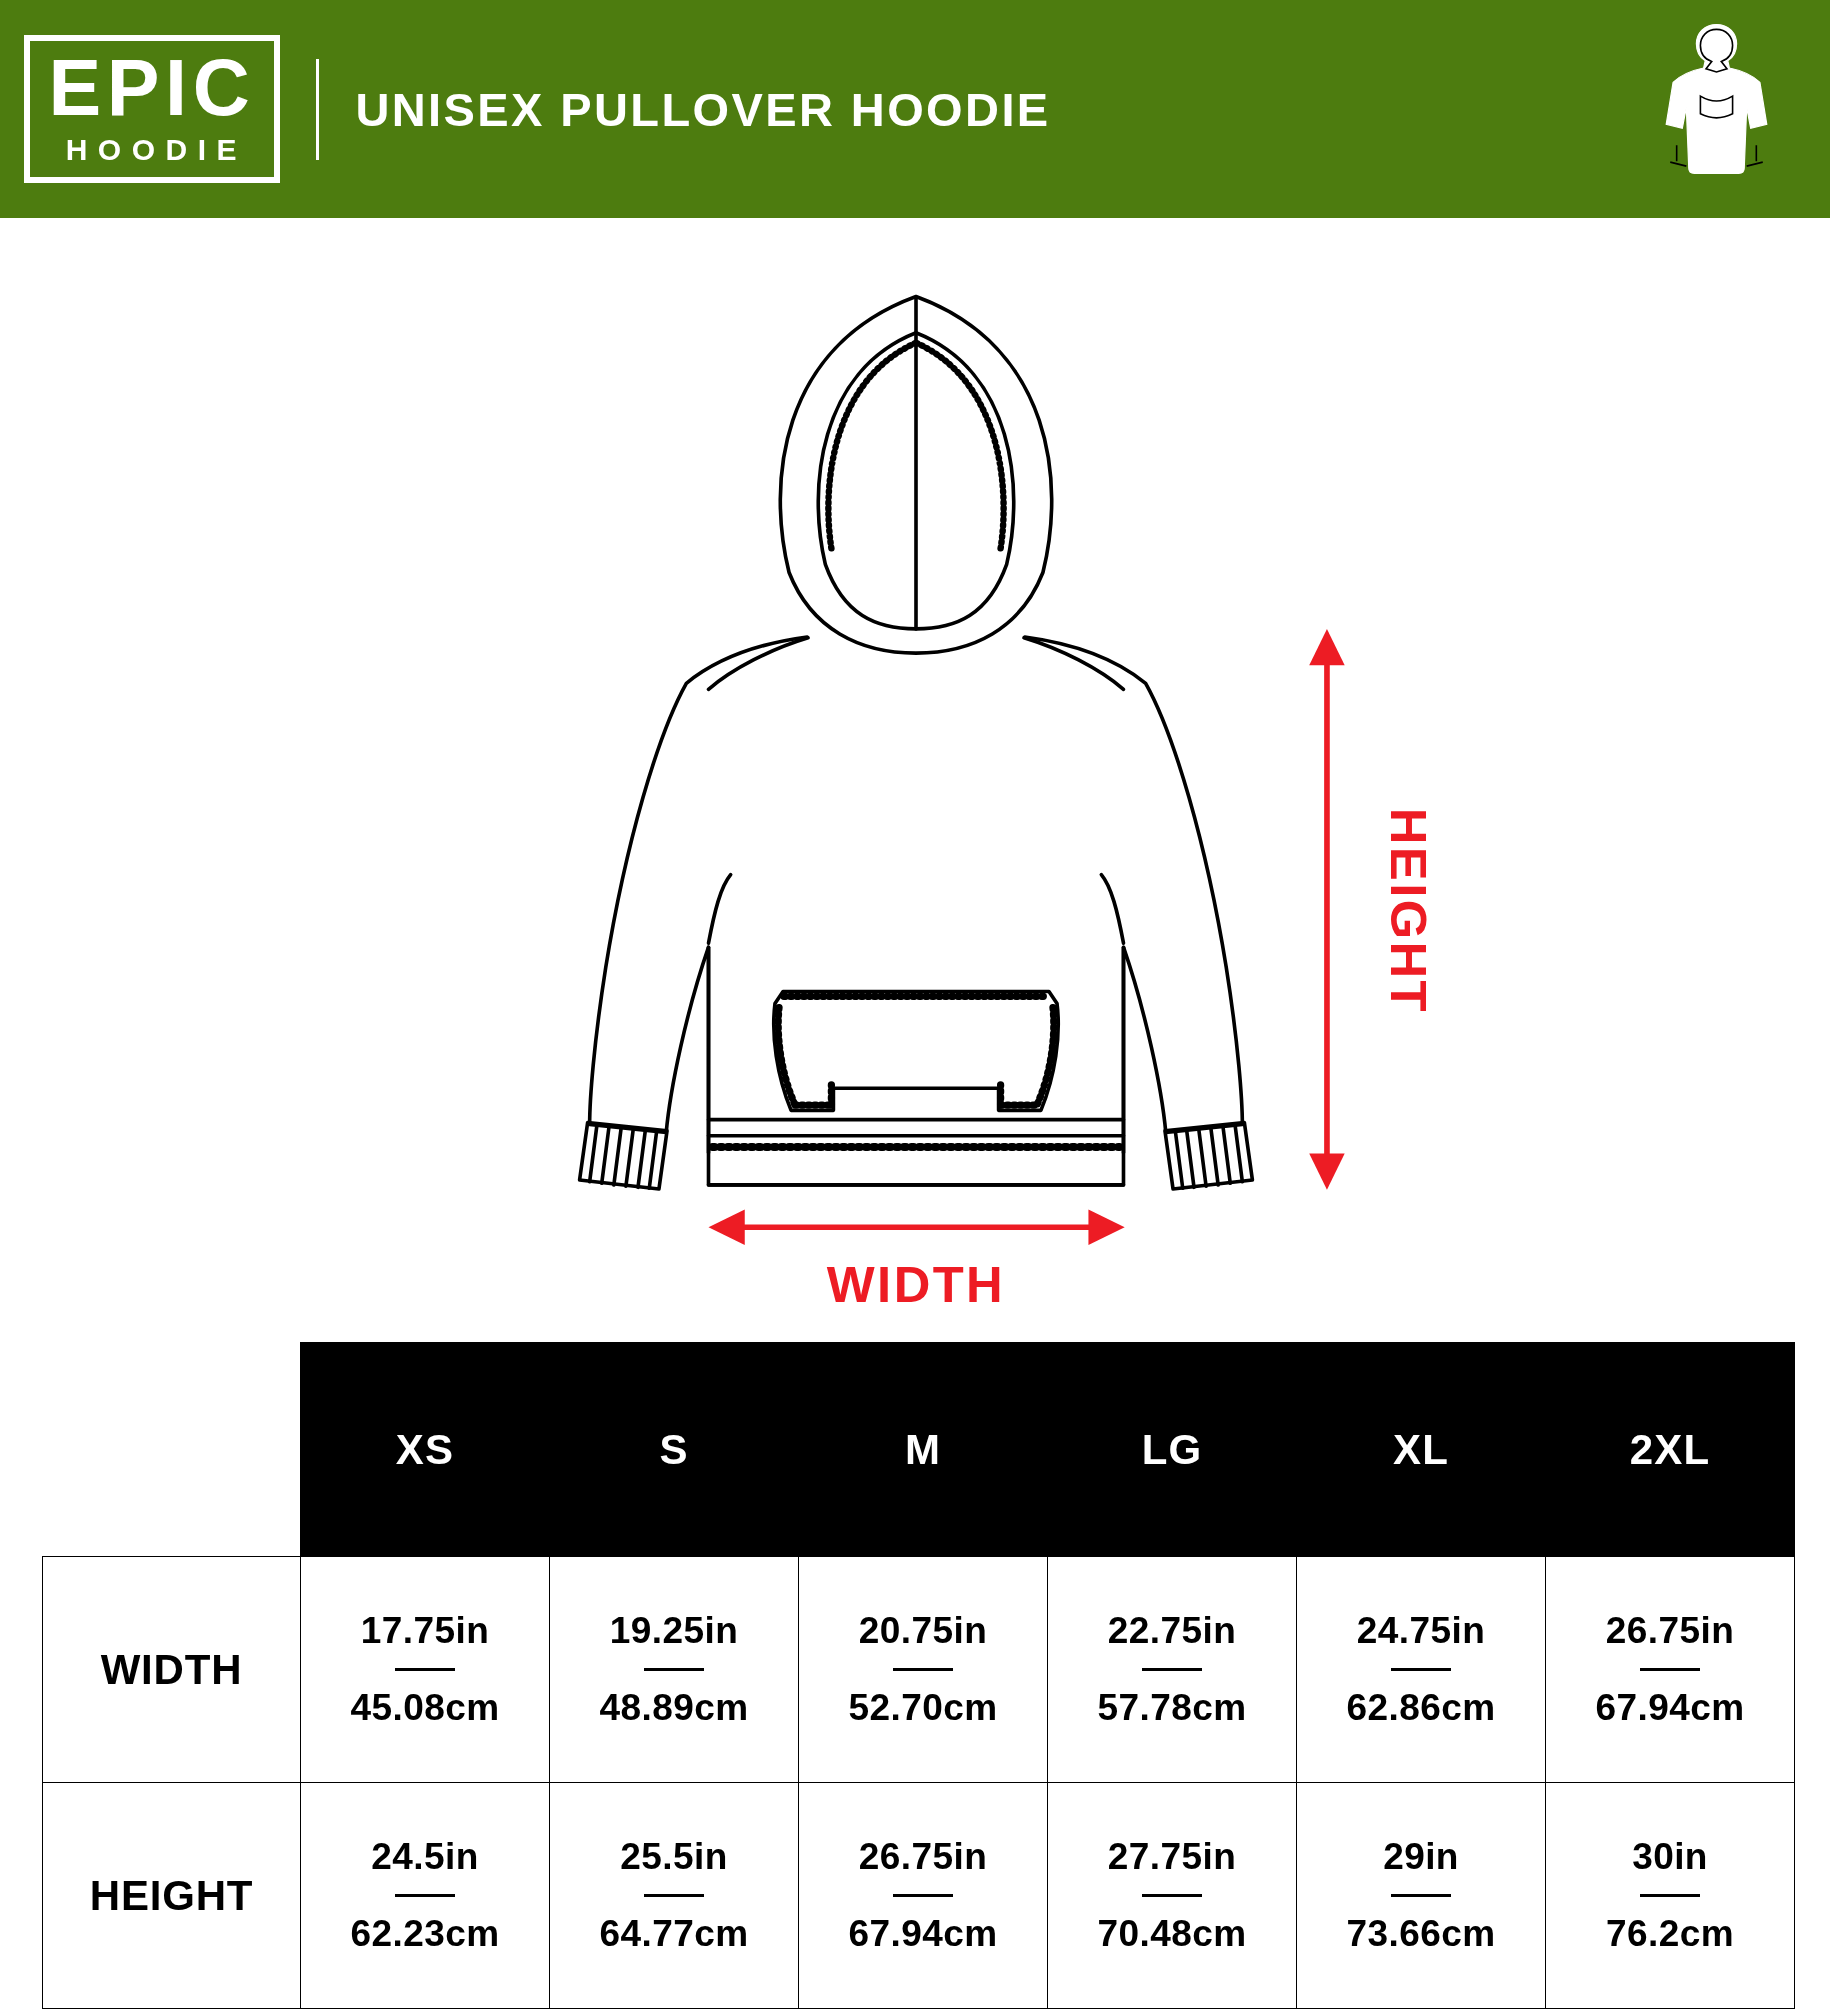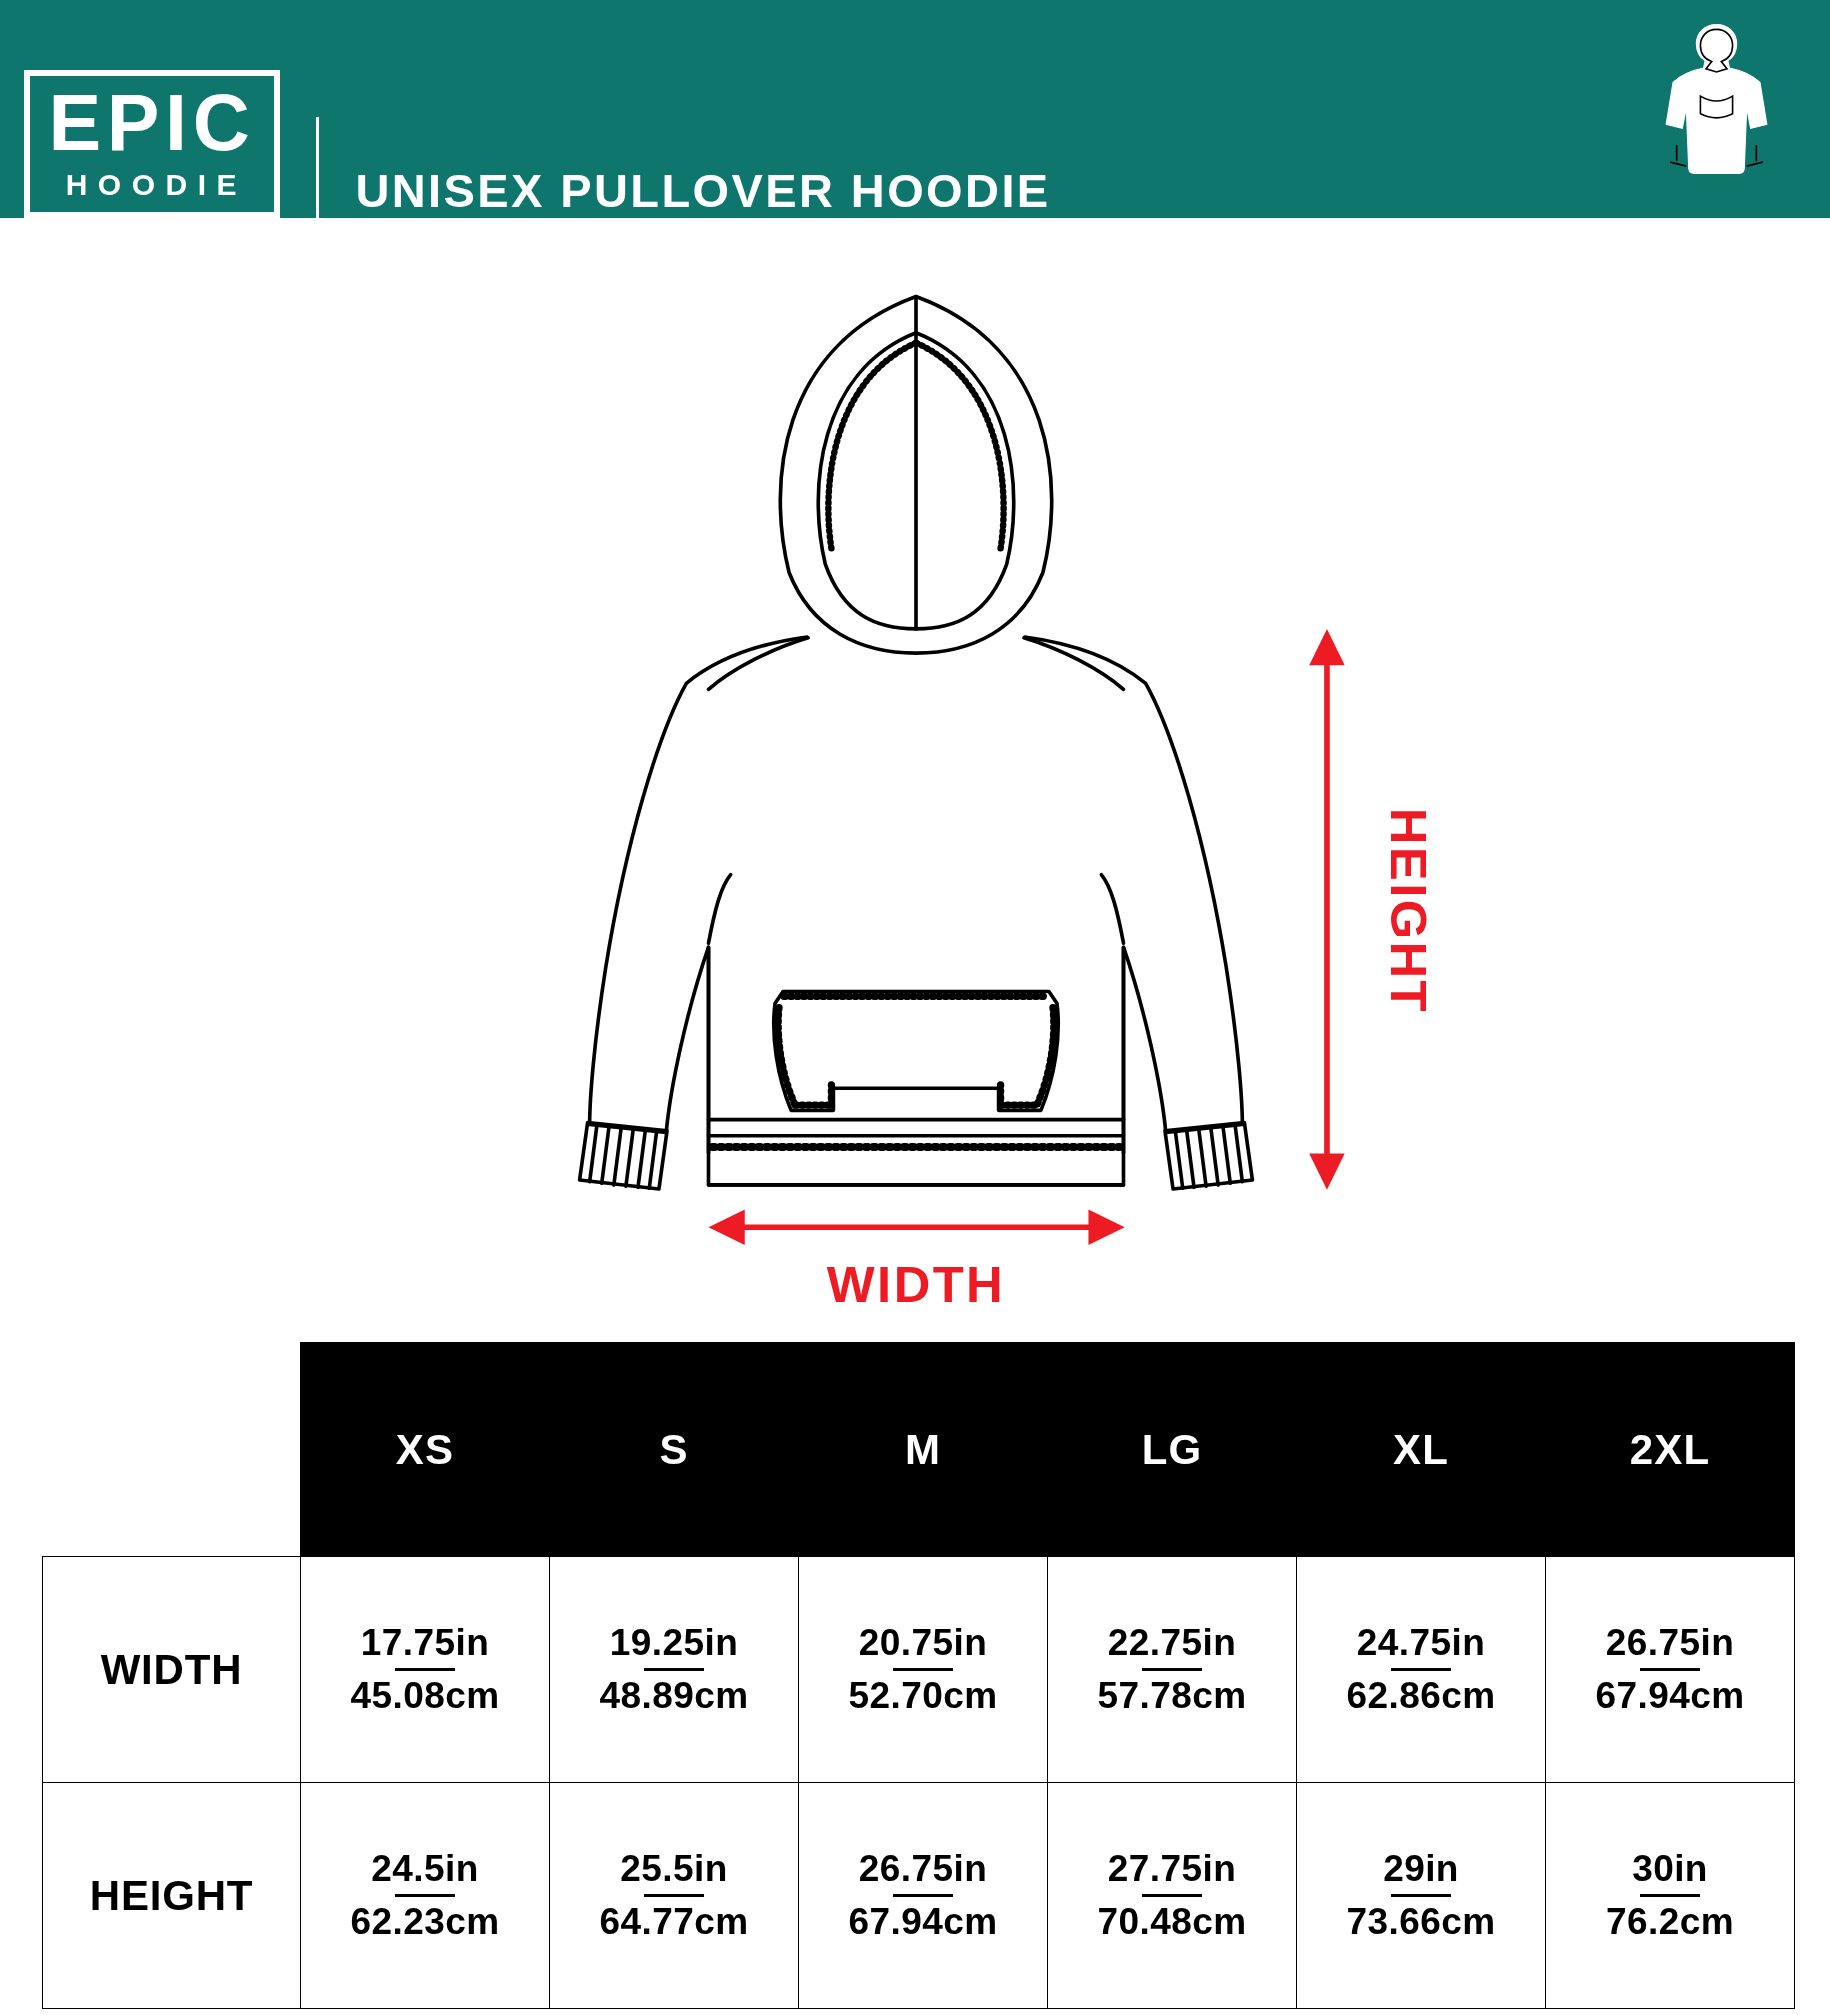--- a/index.html
+++ b/index.html
@@ -13,23 +13,23 @@
     width: 1831px;
     height: 2029px;
     position: relative;
     overflow: hidden;
   }
 
   
   .header {
     width: 100%;
     height: 218px;
-    background: #0f766e;
+    background: #4d7c0f;
     display: flex;
-    align-items: flex-end;
+    align-items: center;
     position: relative;
   }
   .logo-block {
     margin-left: 24px;
     display: flex;
     flex-direction: column;
     align-items: center;
     justify-content: center;
   }
   .logo-frame {
@@ -136,21 +136,21 @@
   }
   tbody td {
     height: 226px;
     padding: 0;
   }
   .cell-stack {
     display: flex;
     flex-direction: column;
     align-items: center;
     justify-content: center;
-    gap: 4px;
+    gap: 16px;
   }
   .cell-in, .cell-cm {
     font-size: 37px;
     font-weight: bold;
     color: #000000;
     letter-spacing: 0.4px;
   }
   .cell-rule {
     width: 60px;
     height: 3.2px;

